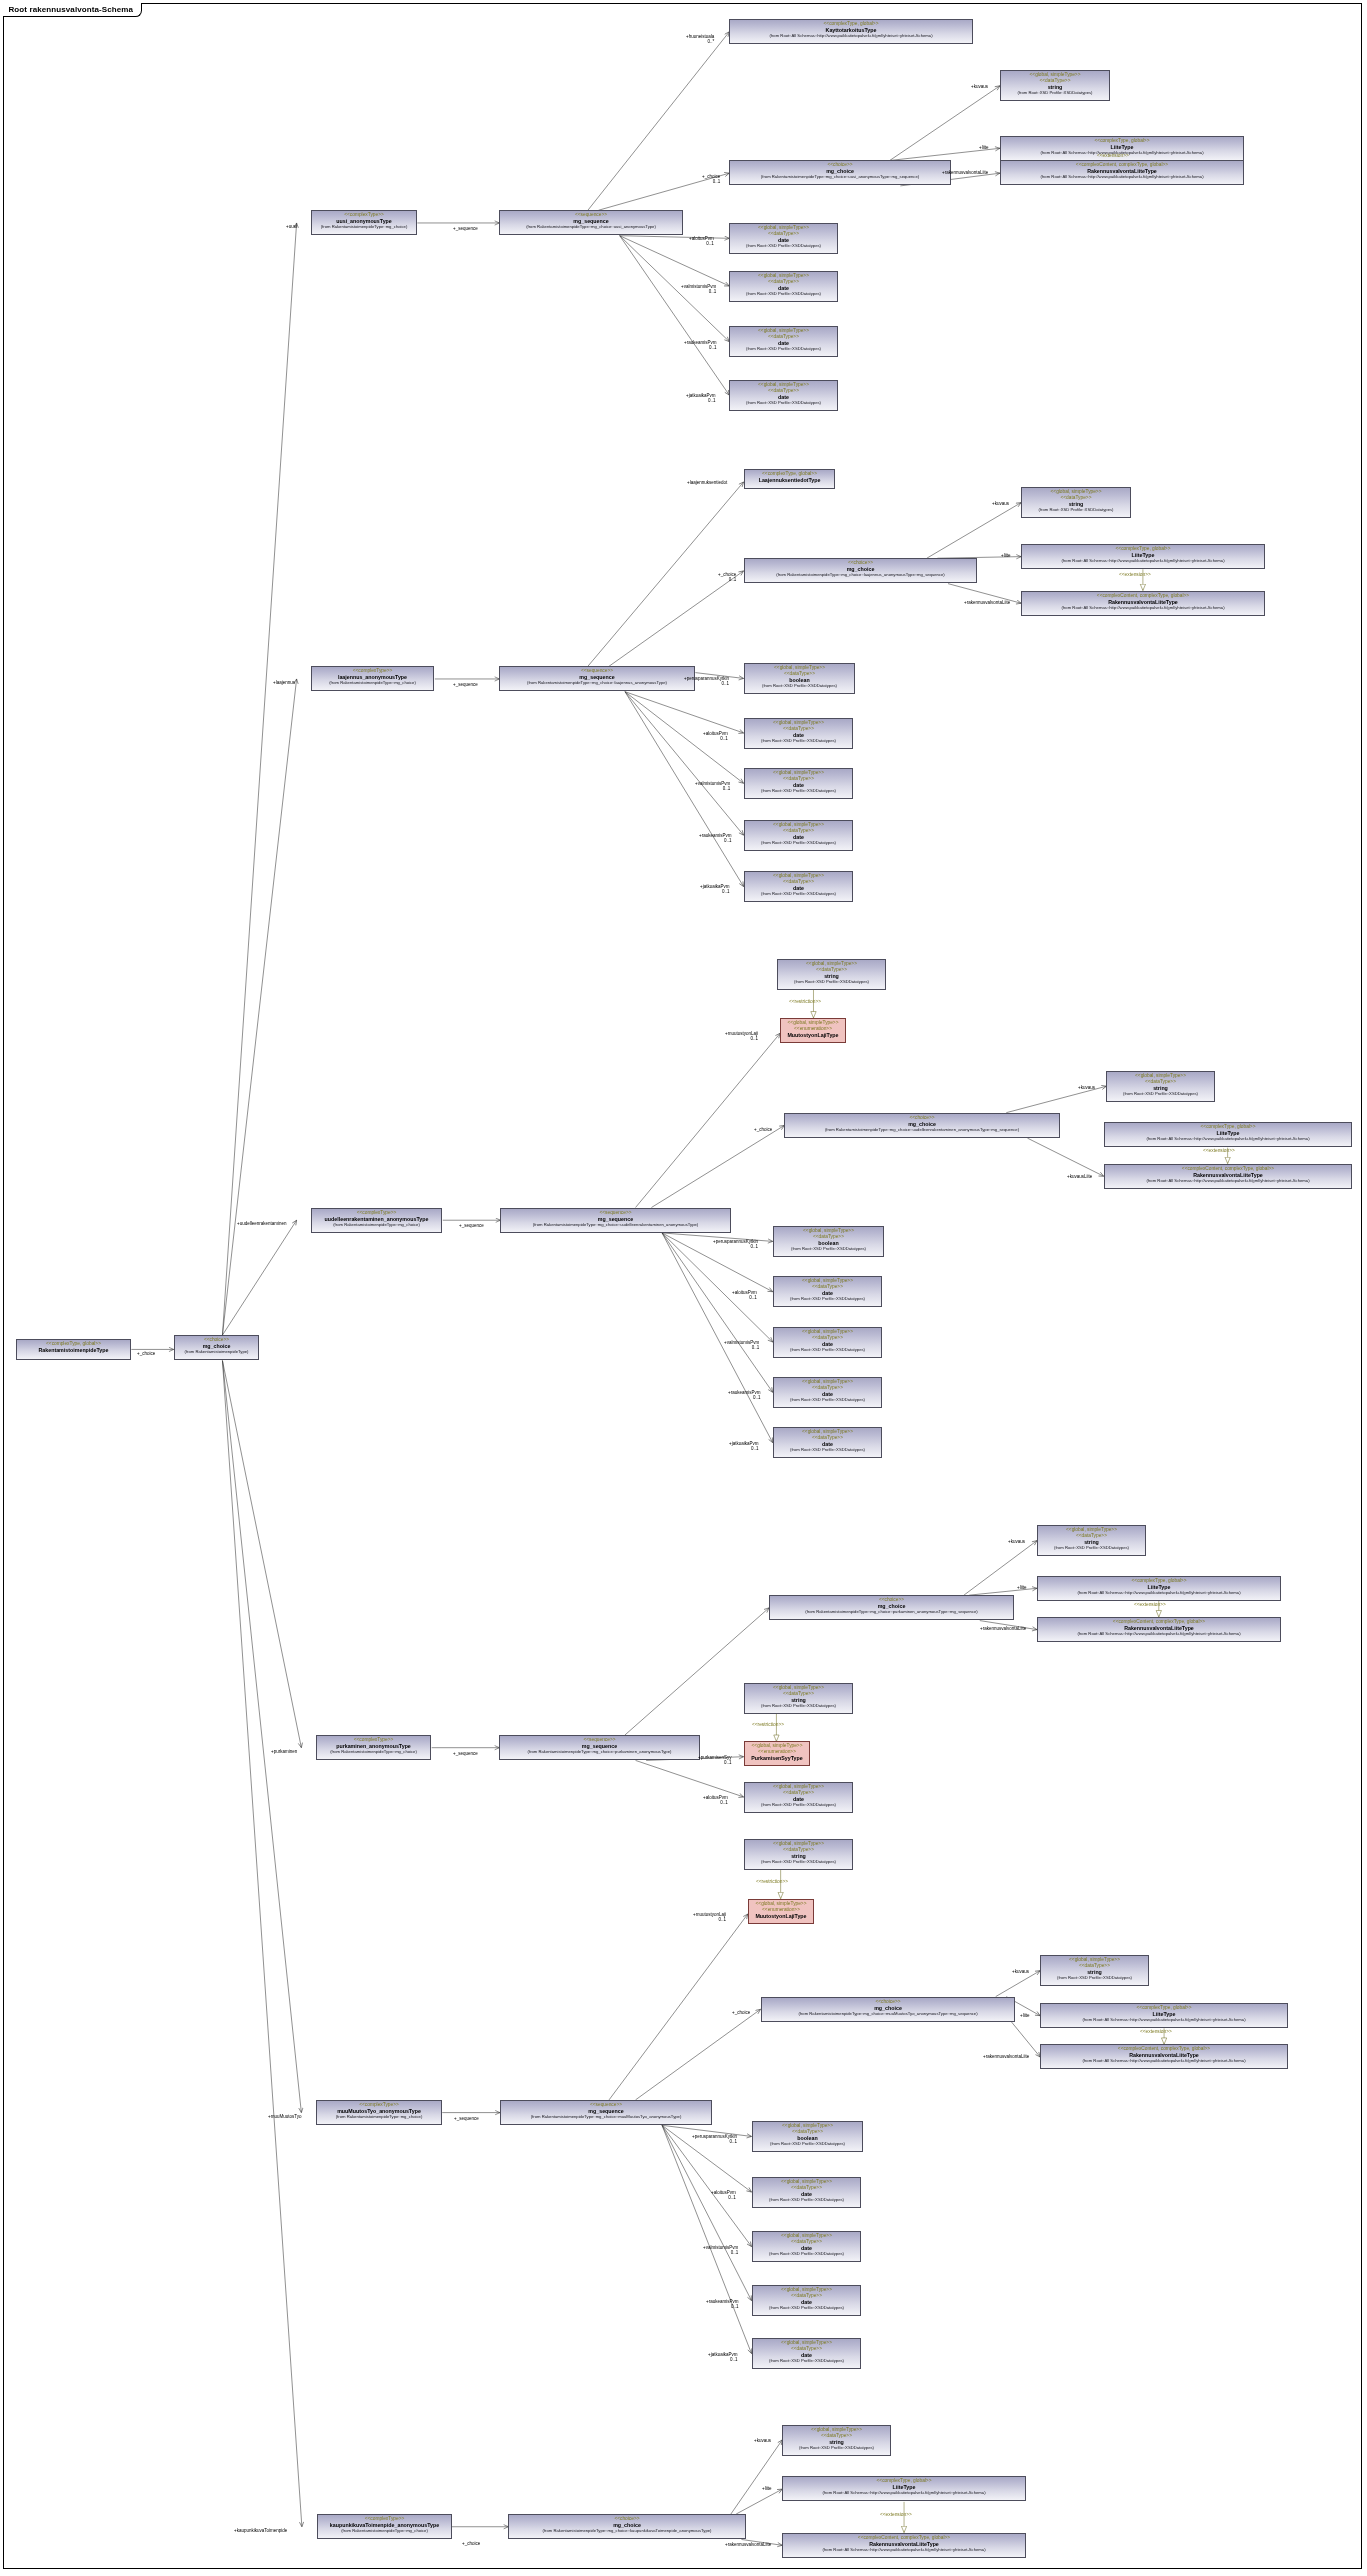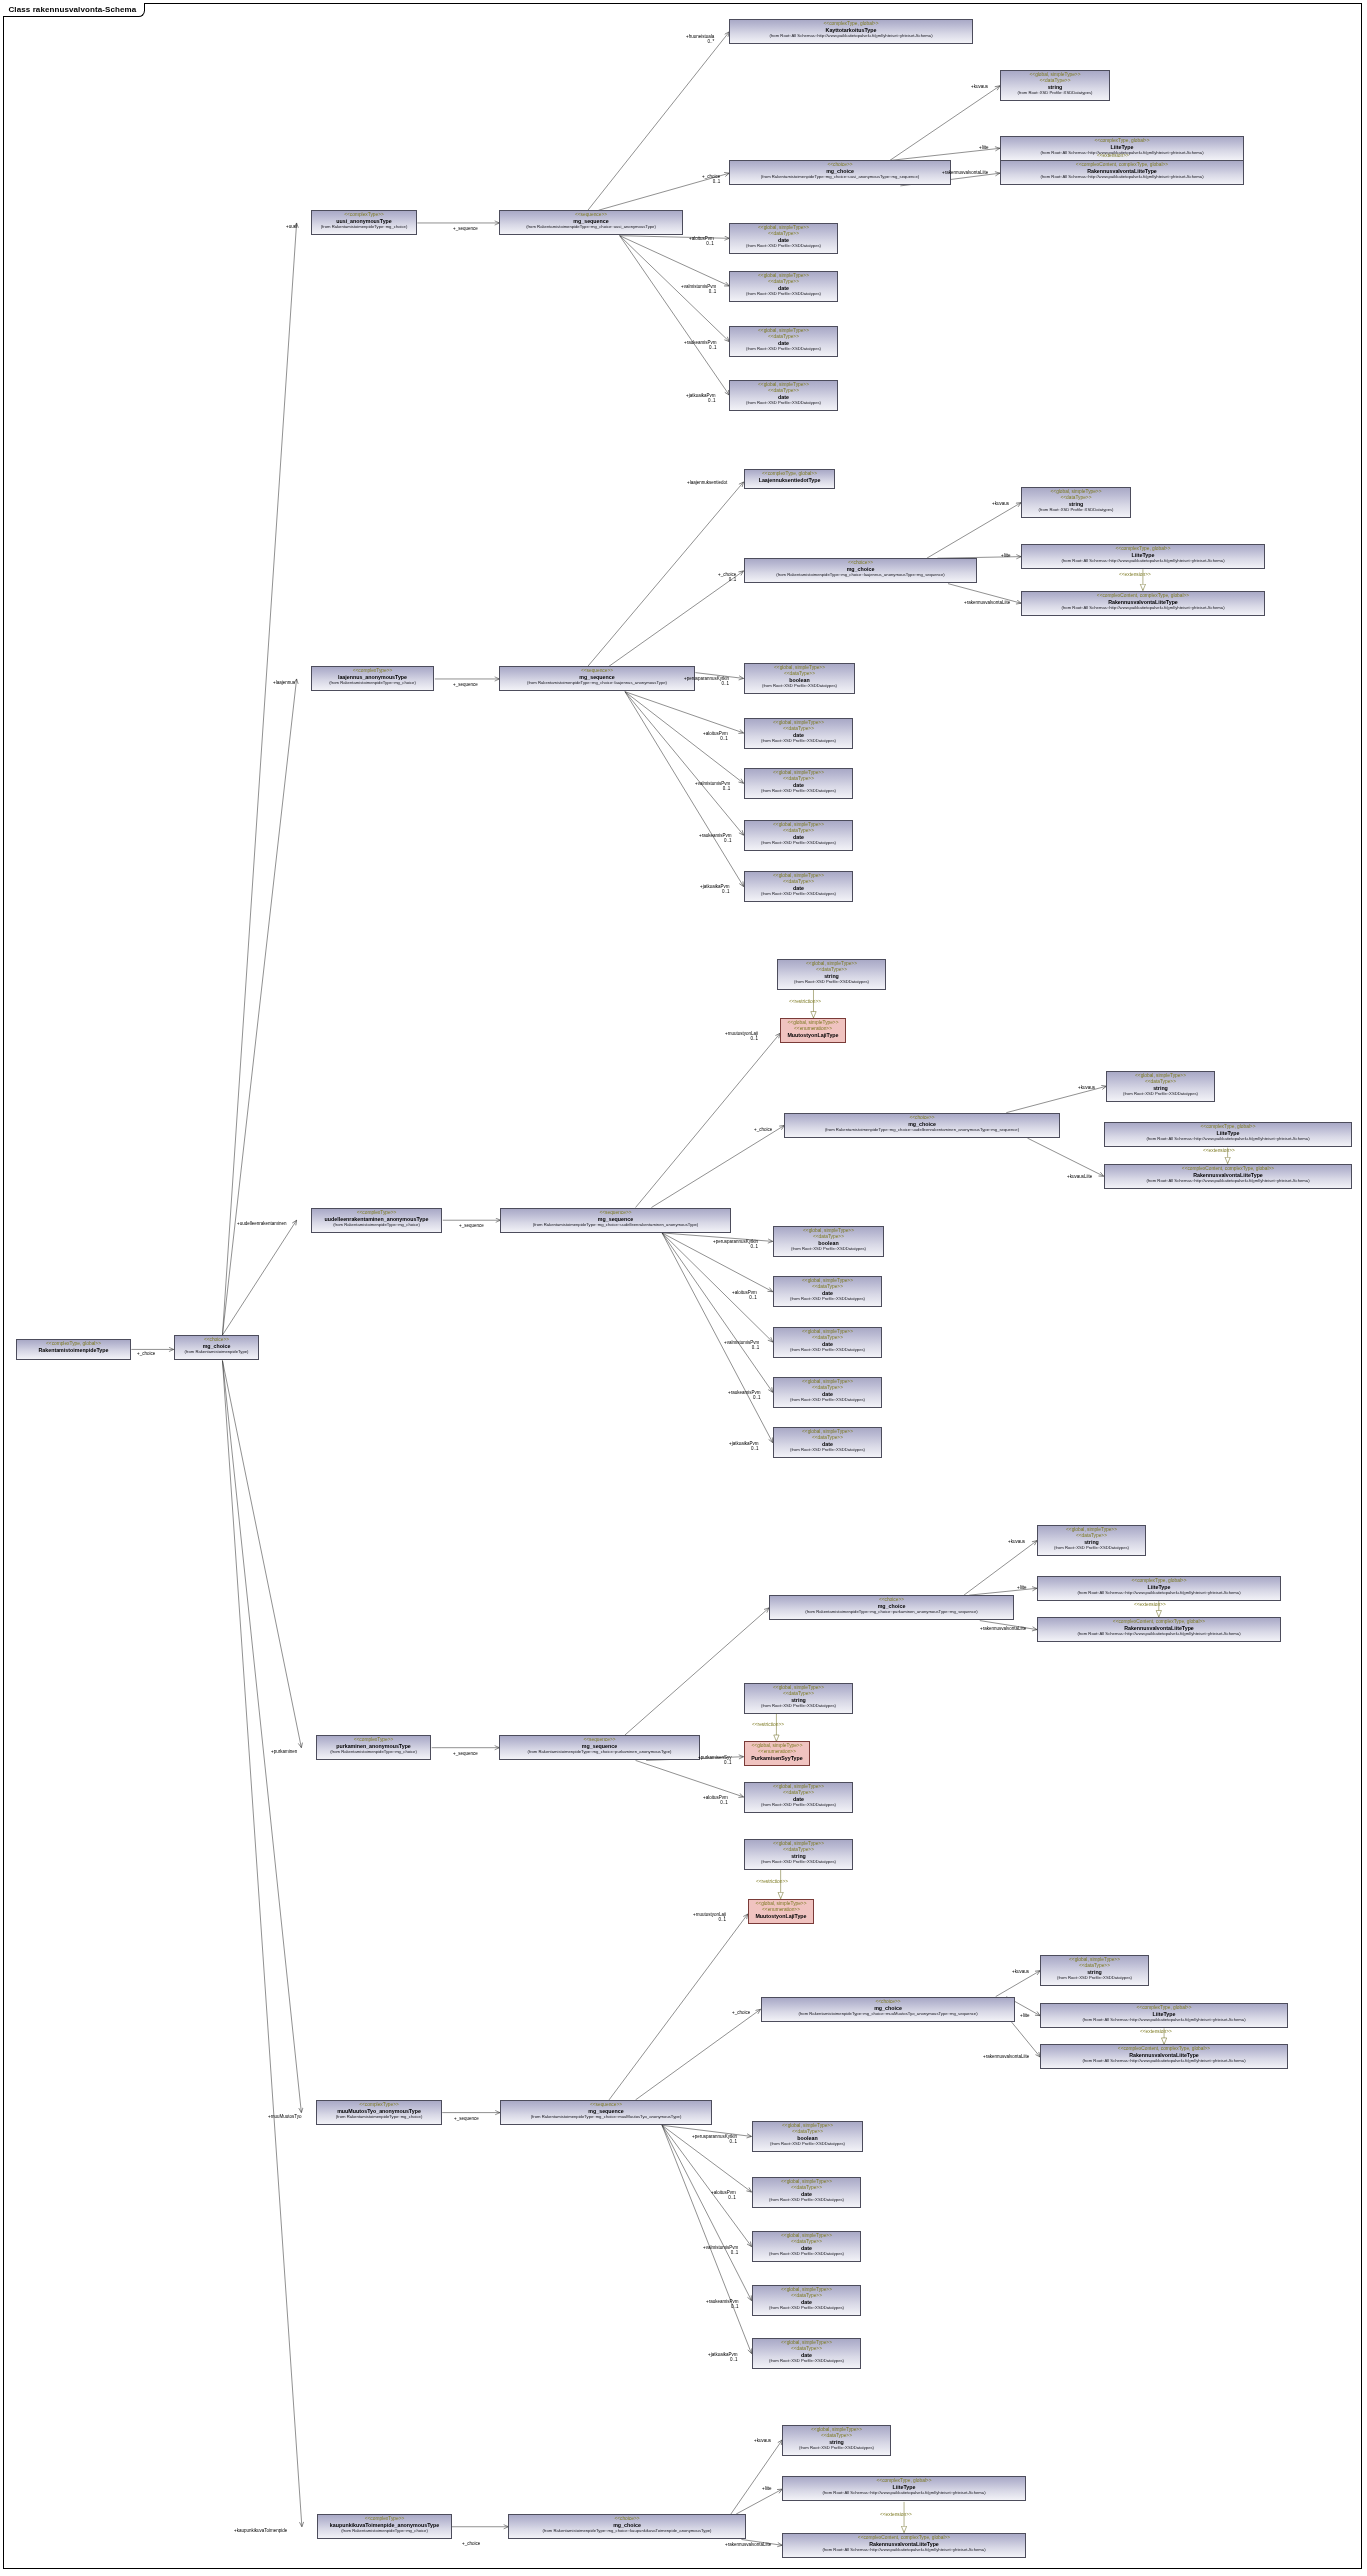--- a/index.html
+++ b/index.html
@@ -84,21 +84,21 @@
     font-size:4.8px;
     color:#7d7a22;
     white-space:nowrap;
   }
 </style>
 </head>
 <body>
 
 <div id="canvas">
   <div id="frame"></div>
-  <div id="frame-tab">Class rakennusvalvonta-Schema</div>
+  <div id="frame-tab">Root rakennusvalvonta-Schema</div>
 
   <svg id="edges" xmlns="http://www.w3.org/2000/svg" viewBox="0 0 2583 4864" width="1368" height="2576">
     <defs>
       <marker id="openArrow" markerWidth="14" markerHeight="14" refX="11" refY="5" orient="auto" markerUnits="userSpaceOnUse">
         <path d="M2,1 L11,5 L2,9" fill="none" stroke="#2d2d2d" stroke-width="1"></path>
       </marker>
       <marker id="hollowTri" markerWidth="16" markerHeight="14" refX="13" refY="6" orient="auto" markerUnits="userSpaceOnUse">
         <path d="M1,1 L13,6 L1,11 z" fill="#ffffff" stroke="#6f6c24" stroke-width="1"></path>
       </marker>
     </defs>

